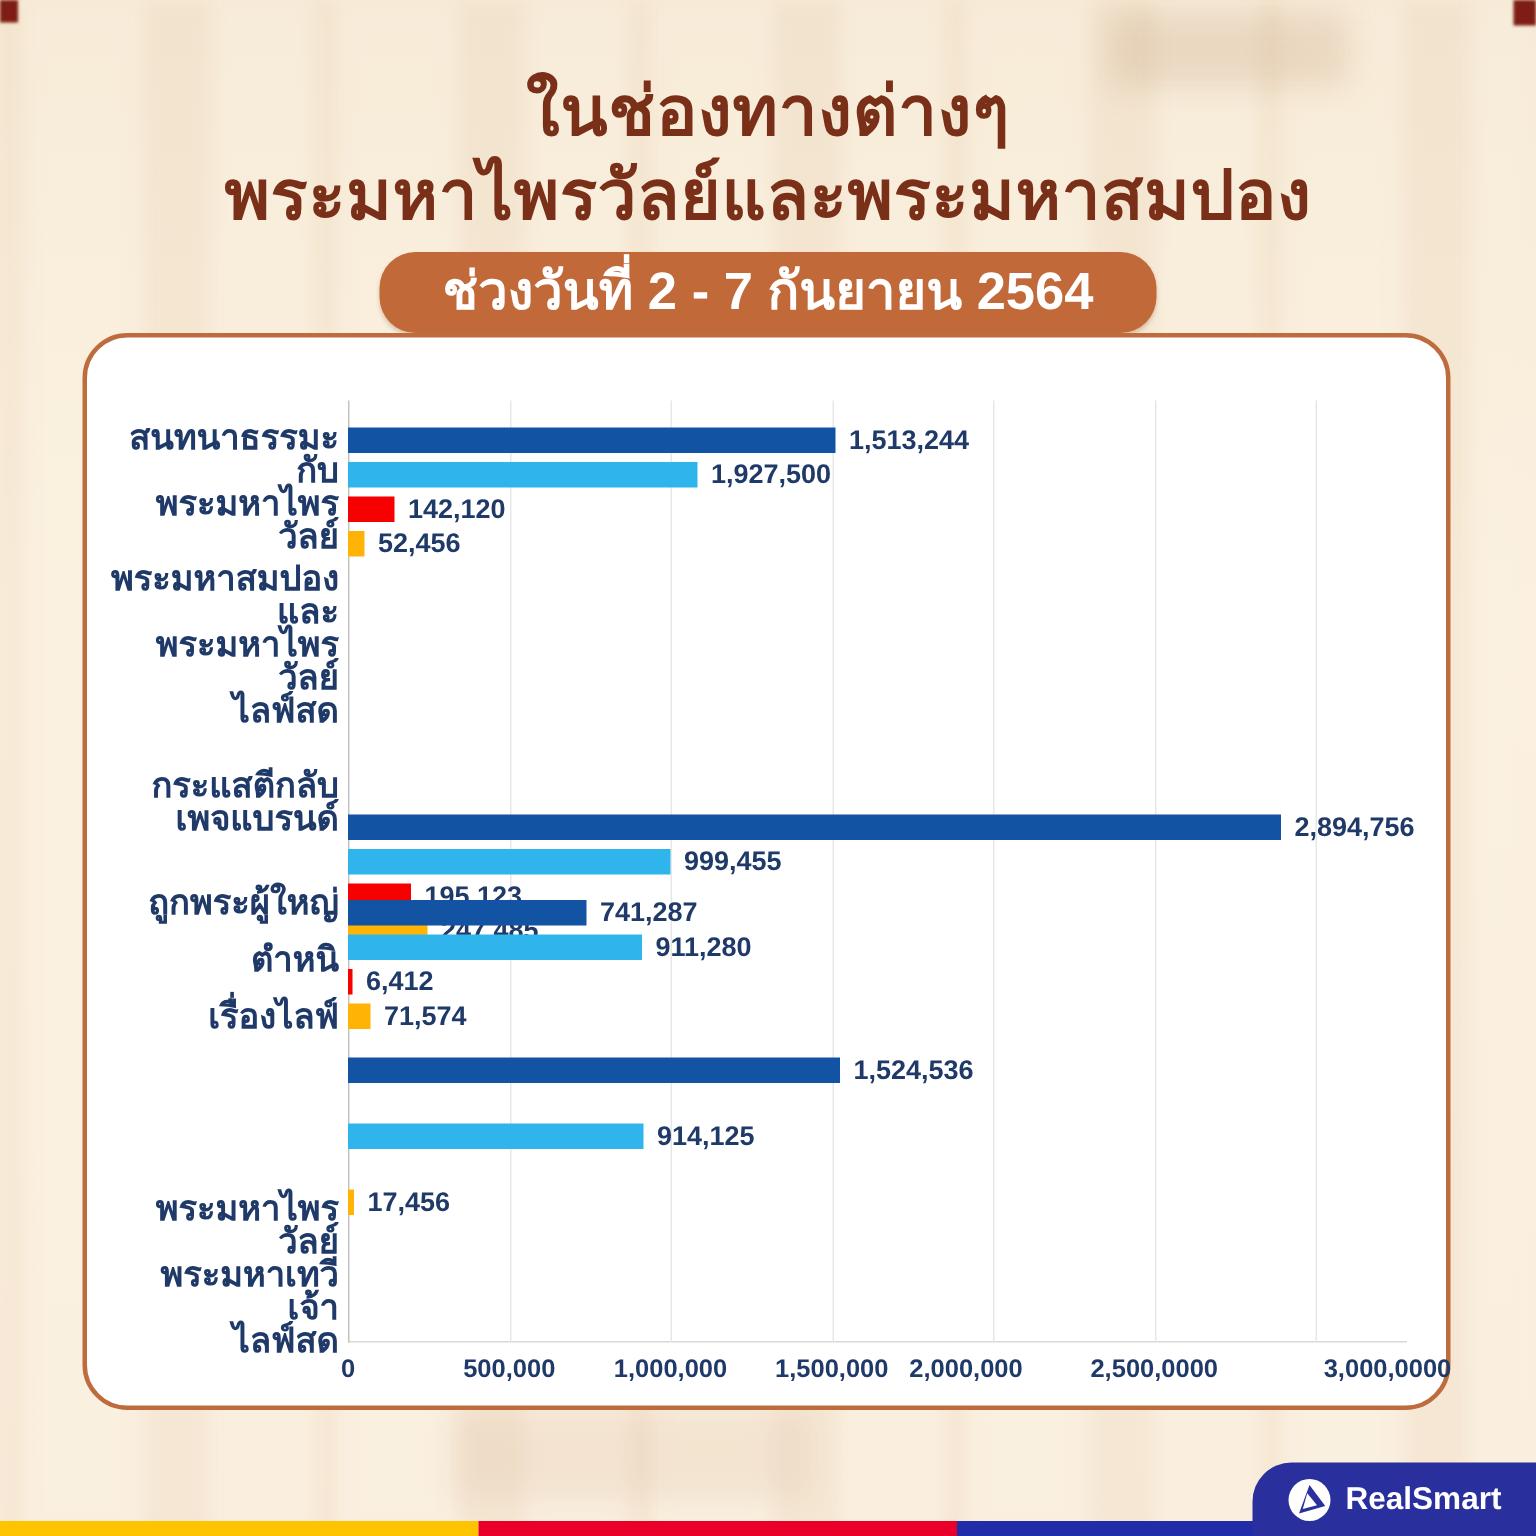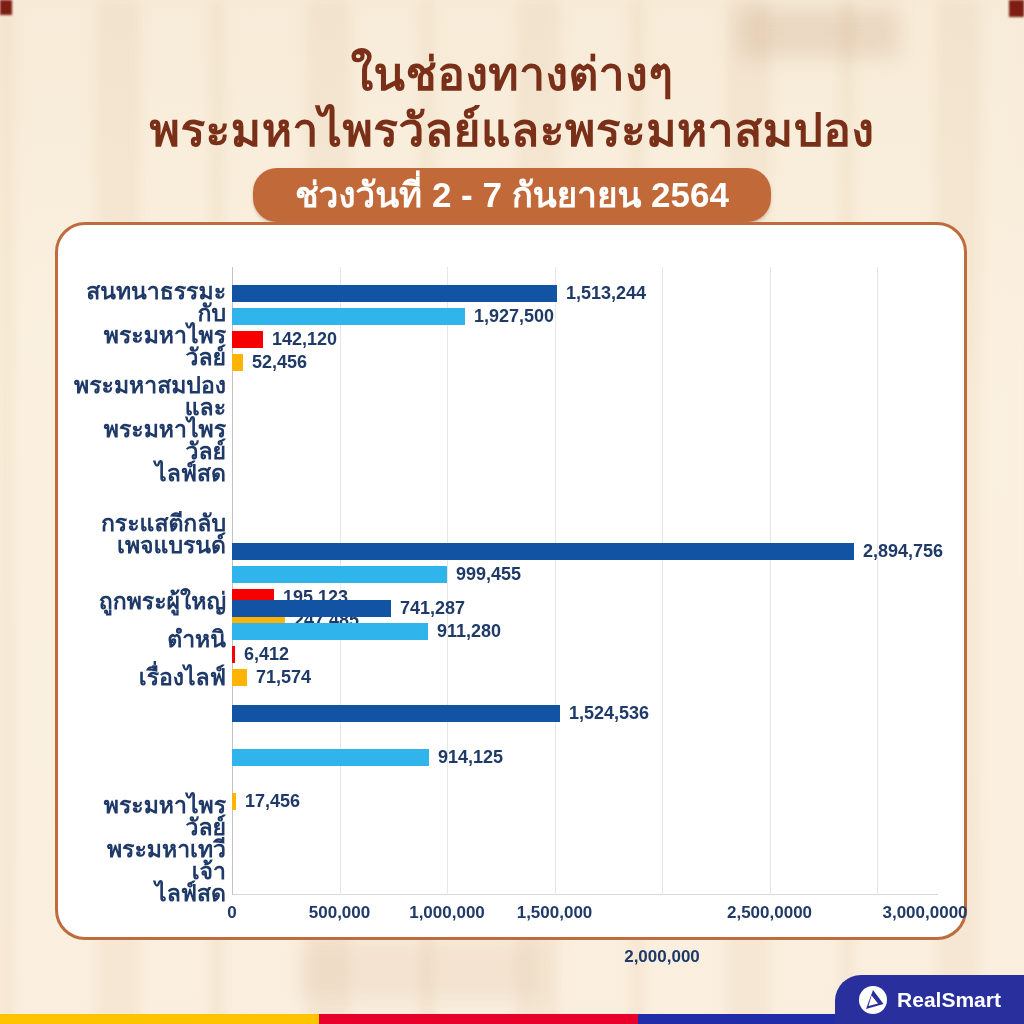--- a/index.html
+++ b/index.html
@@ -222,21 +222,21 @@
             <div class="bar" style="width: 4px; background: rgb(255, 180, 5);"></div>
             <span class="bar-value">17,456</span>
           </div>
         </div>
       </div>
     <div class="ticks">
         <span class="tick" style="left: 0px;">0</span>
         <span class="tick" style="left: 107.5px;">500,000</span>
         <span class="tick" style="left: 215px;">1,000,000</span>
         <span class="tick" style="left: 322.5px;">1,500,000</span>
-        <span class="tick" style="left: 430px; margin-top: 44px;">2,000,000</span>
+        <span class="tick" style="left: 412px;">2,000,000</span>
         <span class="tick" style="left: 537.5px;">2,500,0000</span>
         <span class="tick" style="left: 645px; margin-left: 48px;">3,000,0000</span>
       </div>
   </div>
 
 
   <div class="stripe" style="left: 0px; width: 319px; background: rgb(255, 196, 0);"></div>
   <div class="stripe" style="left: 319px; width: 319px; background: rgb(232, 0, 43);"></div>
   <div class="stripe" style="left: 638px; width: 386px; background: rgb(32, 44, 168);"></div>
 

